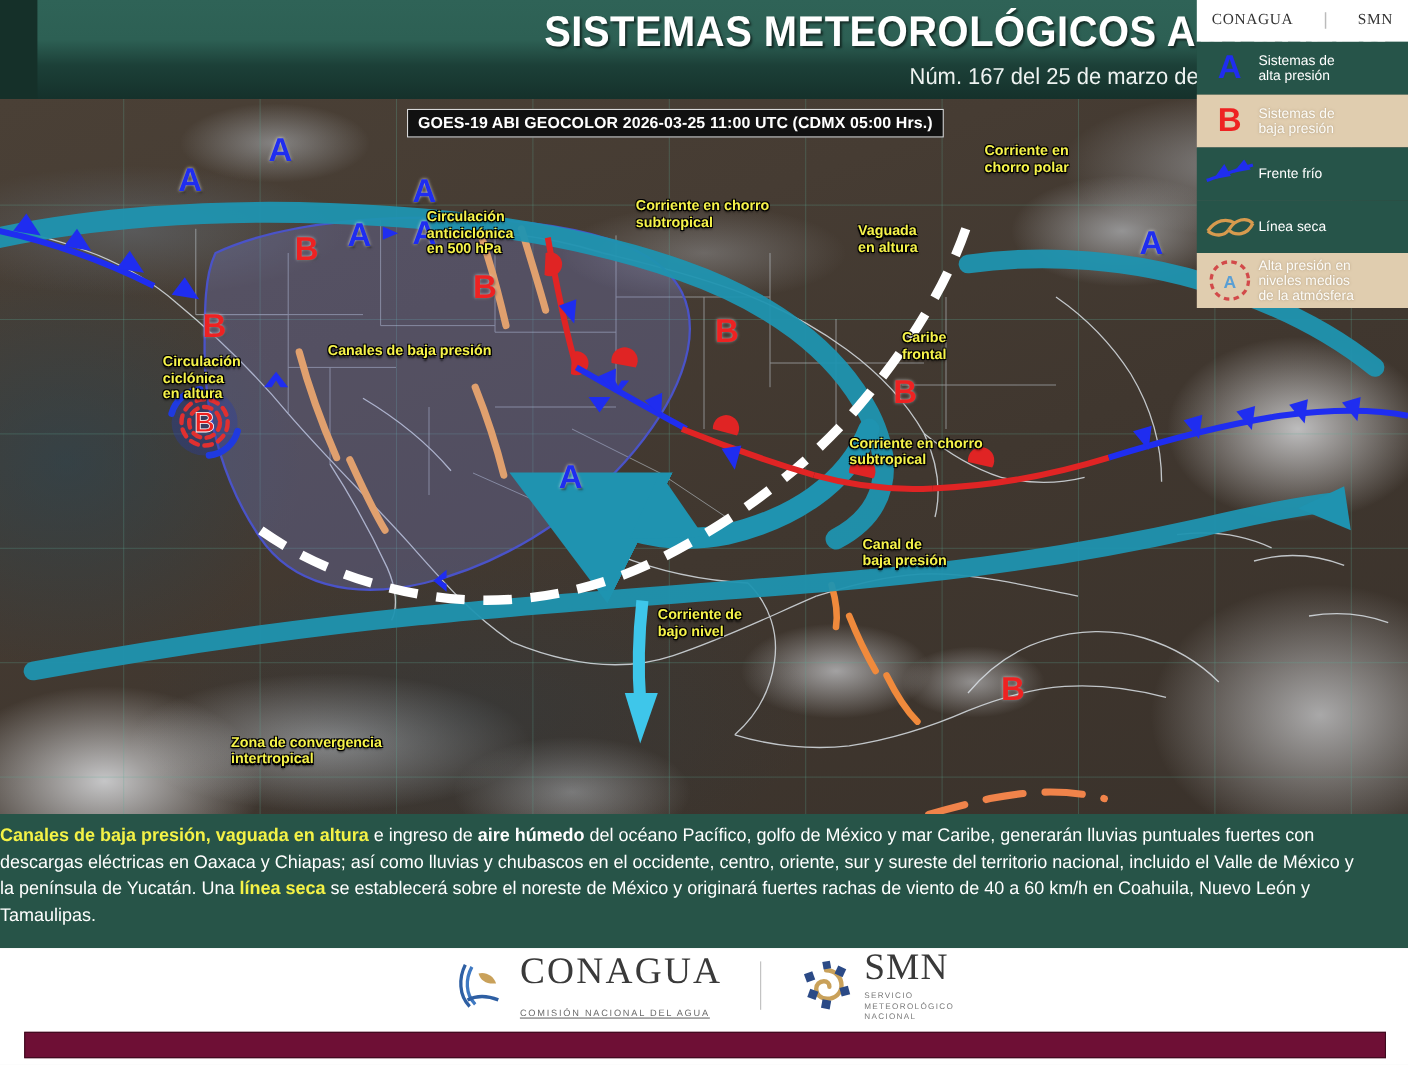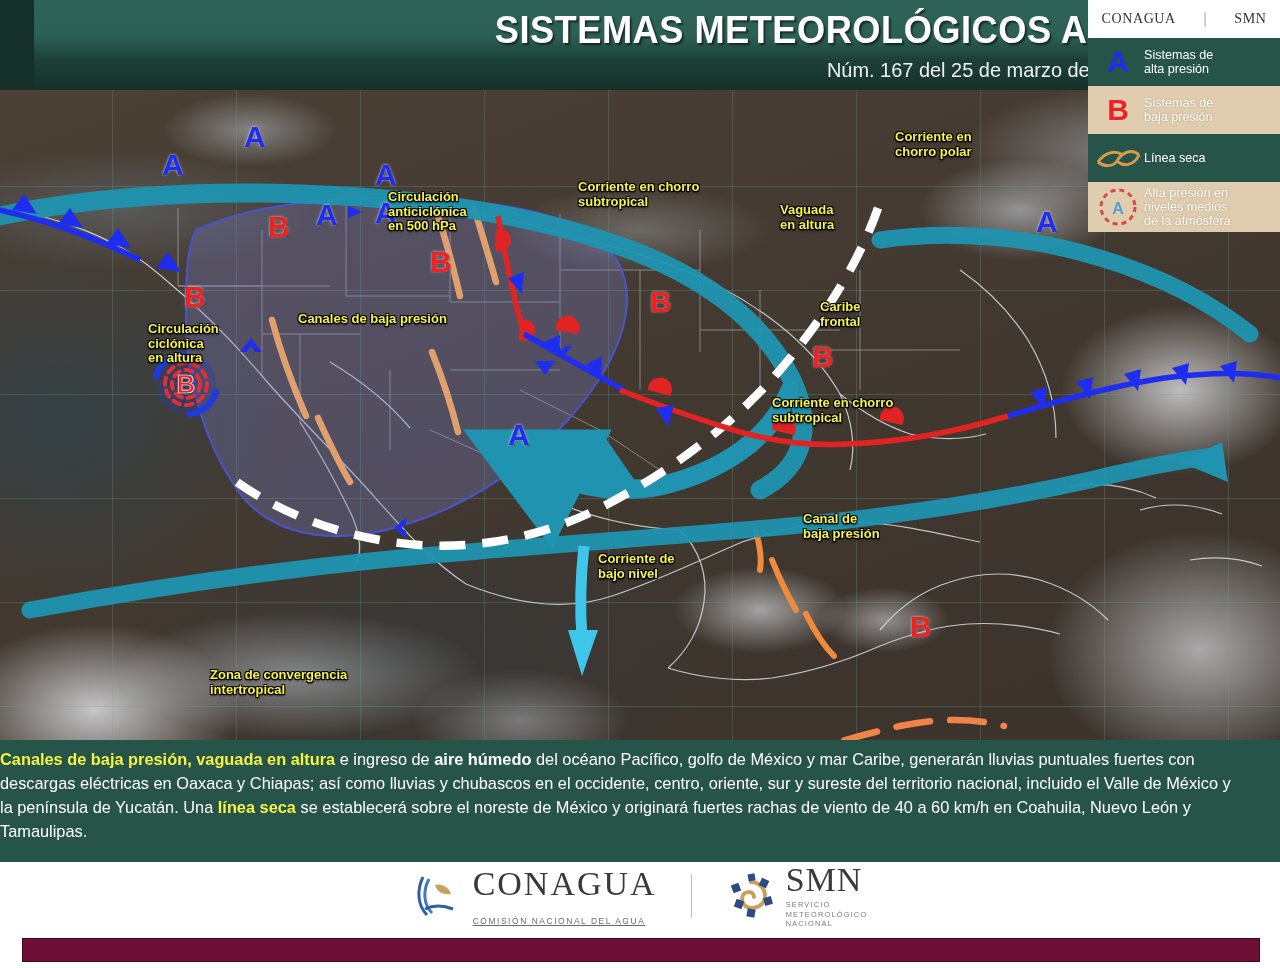--- a/index.html
+++ b/index.html
@@ -266,40 +266,41 @@
       <path d="M584,456 C580,492 580,522 582,548" stroke="#3ec6ea" stroke-width="11" fill="none"></path>
       <path d="M568,540 L598,540 L582,586 Z" fill="#3ec6ea"></path>
     </g>
 
     <g stroke="#e02424" stroke-width="3.2" fill="none">
       <path d="M-10,724 C120,714 300,710 480,712 C660,714 840,718 1000,726 C1120,732 1220,738 1280,744"></path>
       <path d="M-10,732 C120,722 300,718 480,720 C660,722 840,726 1000,734 C1120,740 1220,746 1280,752"></path>
     </g>
   </svg>
 
+  <div class="satbar" style="top:9px">GOES-19 ABI GEOCOLOR 2026-03-25 11:00 UTC (CDMX  05:00 Hrs.)</div>
 
   <div id="annos">
       <div class="lbl" style="left: 148px; top: 232px; width: 120px;">Circulación
 ciclónica
 en altura</div>
       <div class="lbl" style="left: 298px; top: 222px; width: 190px;">Canales de baja presión</div>
       <div class="lbl" style="left: 388px; top: 100px; width: 110px;">Circulación
 anticiclónica
 en 500 hPa</div>
       <div class="lbl" style="left: 578px; top: 90px; width: 160px;">Corriente en chorro
 subtropical</div>
       <div class="lbl" style="left: 780px; top: 113px; width: 88px;">Vaguada
 en altura</div>
       <div class="lbl" style="left: 895px; top: 40px; width: 104px;">Corriente en
 chorro polar</div>
       <div class="lbl" style="left: 820px; top: 210px; width: 84px;">Caribe
 frontal</div>
       <div class="lbl" style="left: 772px; top: 306px; width: 160px;">Corriente en chorro
 subtropical</div>
-      <div class="lbl" style="left: 803px; top: 398px; width: 100px; margin-top: 24px;">Canal de
+      <div class="lbl" style="left: 784px; top: 398px; width: 100px;">Canal de
 baja presión</div>
       <div class="lbl" style="left: 598px; top: 462px; width: 106px;">Corriente de
 bajo nivel</div>
       <div class="lbl" style="left: 210px; top: 578px; width: 182px;">Zona de convergencia
 intertropical</div>
       <div class="ltrA" style="left: 162px; top: 58px;">A</div>
       <div class="ltrA" style="left: 244px; top: 30px;">A</div>
       <div class="ltrA" style="left: 316px; top: 108px;">A</div>
       <div class="ltrA" style="left: 375px; top: 68px;">A</div>
       <div class="ltrA" style="left: 375px; top: 106px;">A</div>
@@ -330,20 +331,30 @@
   </div>
 
   <div class="row tan">
     <div class="sym">
         <span class="bigB">B</span>
       </div>
     <div class="txt" style="white-space:pre-line">Sistemas de
 baja presión</div>
   </div>
 
+  <div class="row dark">
+    <div class="sym">
+      <svg width="46" height="26" viewBox="0 0 46 26">
+        <path d="M2,19 C14,15 30,9 44,5" stroke="#1f2df0" stroke-width="3" fill="none"></path>
+        <path d="M8,18 L18,4 L24,15 Z" fill="#1f2df0"></path>
+        <path d="M26,12 L36,0 L42,9 Z" fill="#1f2df0"></path>
+      </svg>
+    </div>
+    <div class="txt" style="white-space:pre-line">Frente frío</div>
+  </div>
 
 
   <div class="row dark">
     <div class="sym">
       <svg width="46" height="24" viewBox="0 0 46 24">
         <path d="M3,16 C10,6 20,4 28,9" stroke="#d79a4e" stroke-width="3" fill="none"></path>
         <path d="M22,15 C28,5 38,3 44,9" stroke="#d79a4e" stroke-width="3" fill="none"></path>
         <path d="M3,16 C9,21 18,21 22,15" stroke="#d79a4e" stroke-width="3" fill="none"></path>
         <path d="M22,15 C28,21 39,20 44,9" stroke="#d79a4e" stroke-width="3" fill="none"></path>
       </svg>

